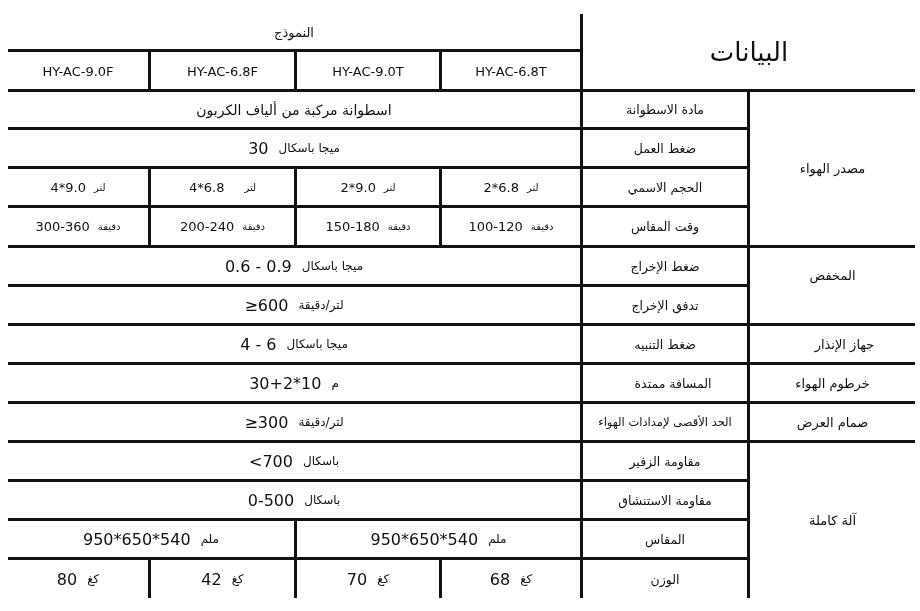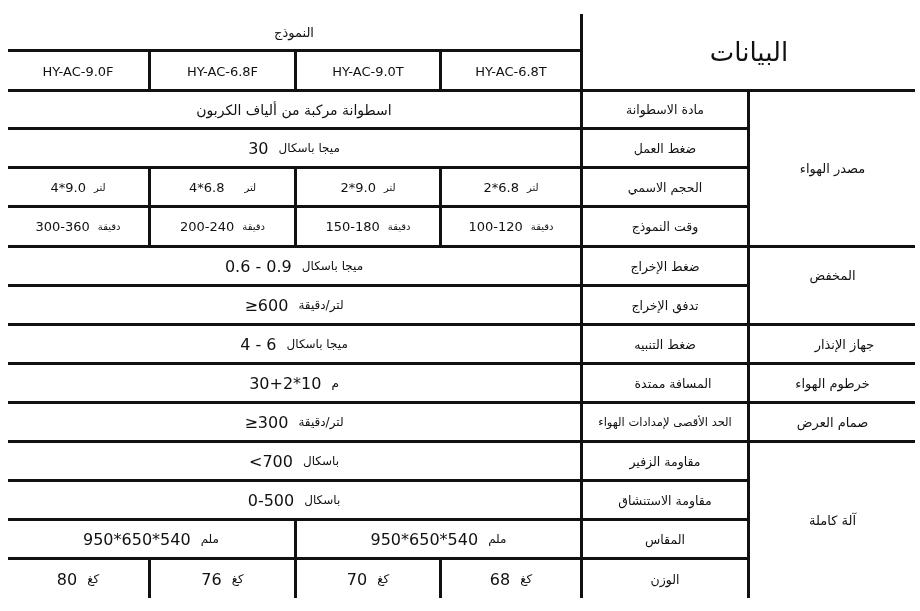--- a/index.html
+++ b/index.html
@@ -68,21 +68,21 @@
 <div class="cell grp" style="left:750px; top:92px; width:165px; height:153px;">مصدر الهواء</div>
 <div class="cell grp" style="left:750px; top:248px; width:165px; height:54px;text-align:right;">المخفض</div>
 <div class="cell grp" style="left:750px; top:326px; width:165px; height:36px;padding-left:12px;">جهاز الإنذار</div>
 <div class="cell grp" style="left:750px; top:365px; width:165px; height:36px;">خرطوم الهواء</div>
 <div class="cell grp" style="left:750px; top:404px; width:165px; height:36px;">صمام العرض</div>
 <div class="cell grp" style="left:750px; top:443px; width:165px; height:155px;">آلة كاملة</div>
 
 <div class="cell lbl" style="left:583px; top:92px; width:164px; height:35px;">مادة الاسطوانة</div>
 <div class="cell lbl" style="left:583px; top:130px; width:164px; height:36px;">ضغط العمل</div>
 <div class="cell lbl" style="left:583px; top:169px; width:164px; height:36px;">الحجم الاسمي</div>
-<div class="cell lbl" style="left:583px; top:208px; width:164px; height:37px;">وقت النموذج</div>
+<div class="cell lbl" style="left:583px; top:208px; width:164px; height:37px;">وقت المقاس</div>
 <div class="cell lbl" style="left:583px; top:248px; width:164px; height:36px;">ضغط الإخراج</div>
 <div class="cell lbl" style="left:583px; top:287px; width:164px; height:36px;">تدفق الإخراج</div>
 <div class="cell lbl" style="left:583px; top:326px; width:164px; height:36px;">ضغط التنبيه</div>
 <div class="cell lbl" style="left:583px; top:365px; width:180px; height:36px;">المسافة ممتدة</div>
 <div class="cell lbl" style="left:583px; top:404px; width:164px; height:36px; font-size:11.5px;">الحد الأقصى لإمدادات الهواء</div>
 <div class="cell lbl" style="left:583px; top:443px; width:164px; height:36px;">مقاومة الزفير</div>
 <div class="cell lbl" style="left:583px; top:482px; width:164px; height:36px;">مقاومة الاستنشاق</div>
 <div class="cell lbl" style="left:583px; top:521px; width:164px; height:36px;">المقاس</div>
 <div class="cell lbl" style="left:583px; top:560px; width:164px; height:38px;">الوزن</div>
 
@@ -174,18 +174,18 @@
 <div class="cell val" style="left:442px; top:560px; width:138px; height:38px;">
   <span class="unitm">كغ</span>
   <span class="ltr" style="margin-right:5px;">68</span>
 </div>
 <div class="cell val" style="left:297px; top:560px; width:142px; height:38px;">
   <span class="unitm">كغ</span>
   <span class="ltr" style="margin-right:5px;">70</span>
 </div>
 <div class="cell val" style="left:151px; top:560px; width:143px; height:38px;">
   <span class="unitm">كغ</span>
-  <span class="ltr" style="margin-right:5px;">76</span>
+  <span class="ltr" style="margin-right:5px;">42</span>
 </div>
 <div class="cell val" style="left:8px; top:560px; width:140px; height:38px;">
   <span class="unitm">كغ</span>
   <span class="ltr" style="margin-right:5px;">80</span>
 </div>
 
 </body></html>

